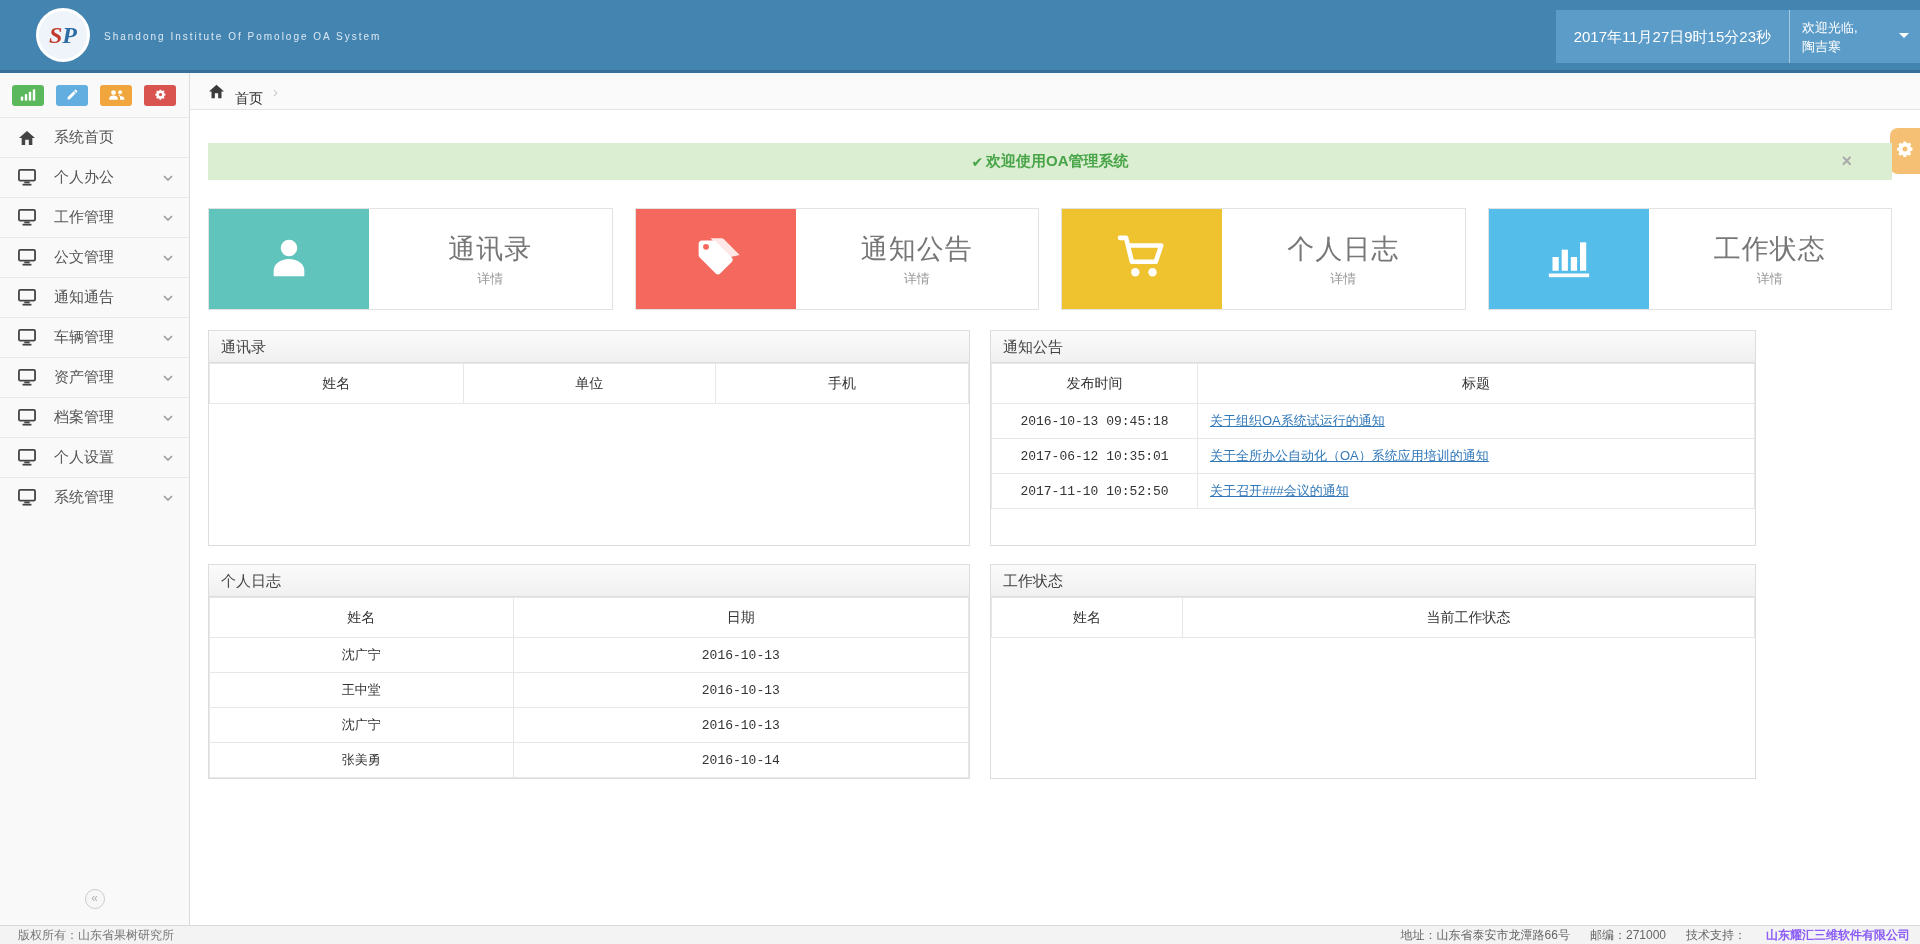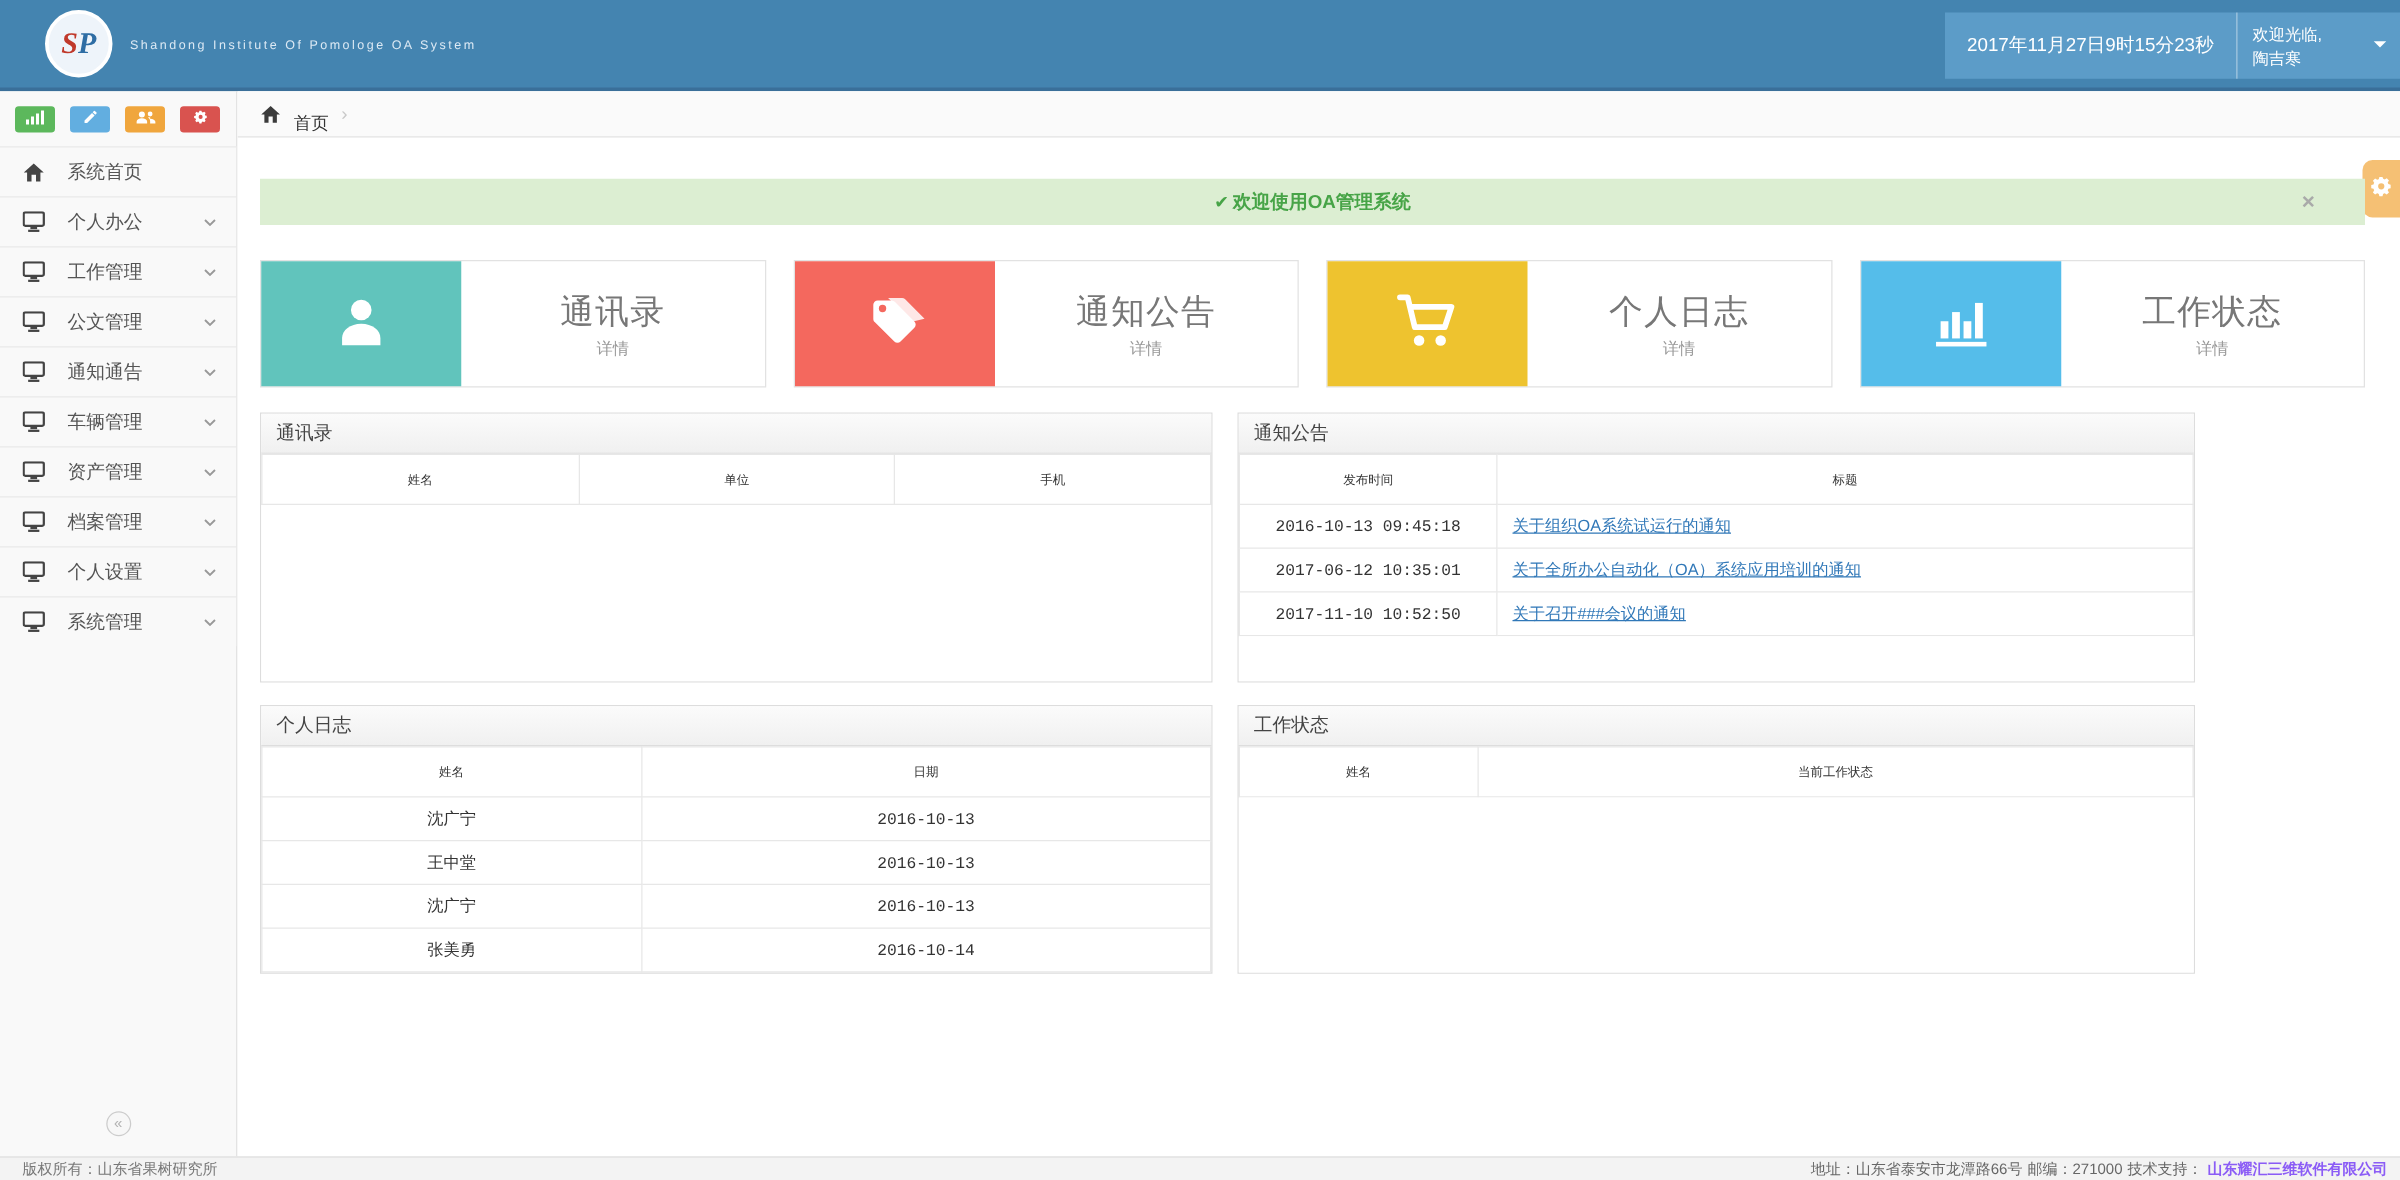--- a/index.html
+++ b/index.html
@@ -66,34 +66,34 @@
   .card-title { font-size:27px; color:#777; letter-spacing:1px; }
   .card-detail { font-size:13px; color:#999; margin-top:3px; }
 
   .grid { display:flex; gap:20px; }
   .row1 { margin-top:20px; } .row2 { margin-top:18px; }
   .panel { border:1px solid #ddd; background:#fff; }
   .p-left { width:762px; } .p-right { width:766px; }
   .panel-h { height:32px; background:linear-gradient(#fbfbfb,#f0f0f0); border-bottom:1px solid #ddd;
     line-height:31px; padding:0 12px; font-size:15px; color:#444; }
   table { width:100%; border-collapse:collapse; table-layout:fixed; }
-  th { height:40px; font-weight:400; font-size:10px; color:#333; border:1px solid #e7e7e7; text-align:center; }
+  th { height:40px; font-weight:400; font-size:14px; color:#333; border:1px solid #e7e7e7; text-align:center; }
   td { height:35px; font-size:13px; color:#333; border:1px solid #e7e7e7; text-align:center; }
   .mono { font-family:"Liberation Mono","DejaVu Sans Mono",monospace; font-size:13px; }
   .title-cell { text-align:left; padding-left:12px; }
   a.notice-link { color:#3178b8; text-decoration:underline; font-size:13px; cursor:pointer; }
   .empty-body { height:141px; background:#fff; }
   .empty-body-sm { height:140px; background:#fff; }
   .notice-spacer { height:36px; background:#fff; }
 
   
   .footer { height:19px; flex:0 0 auto; background:#f3f3f3; border-top:1px solid #d9d9d9;
     display:flex; align-items:center; justify-content:space-between; padding:0 10px 0 18px;
     font-size:12px; color:#777; }
-  .footer-right { display:flex; gap:4px; align-items:center; color:#666; }
+  .footer-right { display:flex; gap:20px; align-items:center; color:#666; }
   .company { color:#8b5cf6; font-weight:700; }
 </style>
 </head>
 <body>
 
 <div class="app">
 
   <div class="header">
     <div class="logo-wrap">
       <div class="logo">

